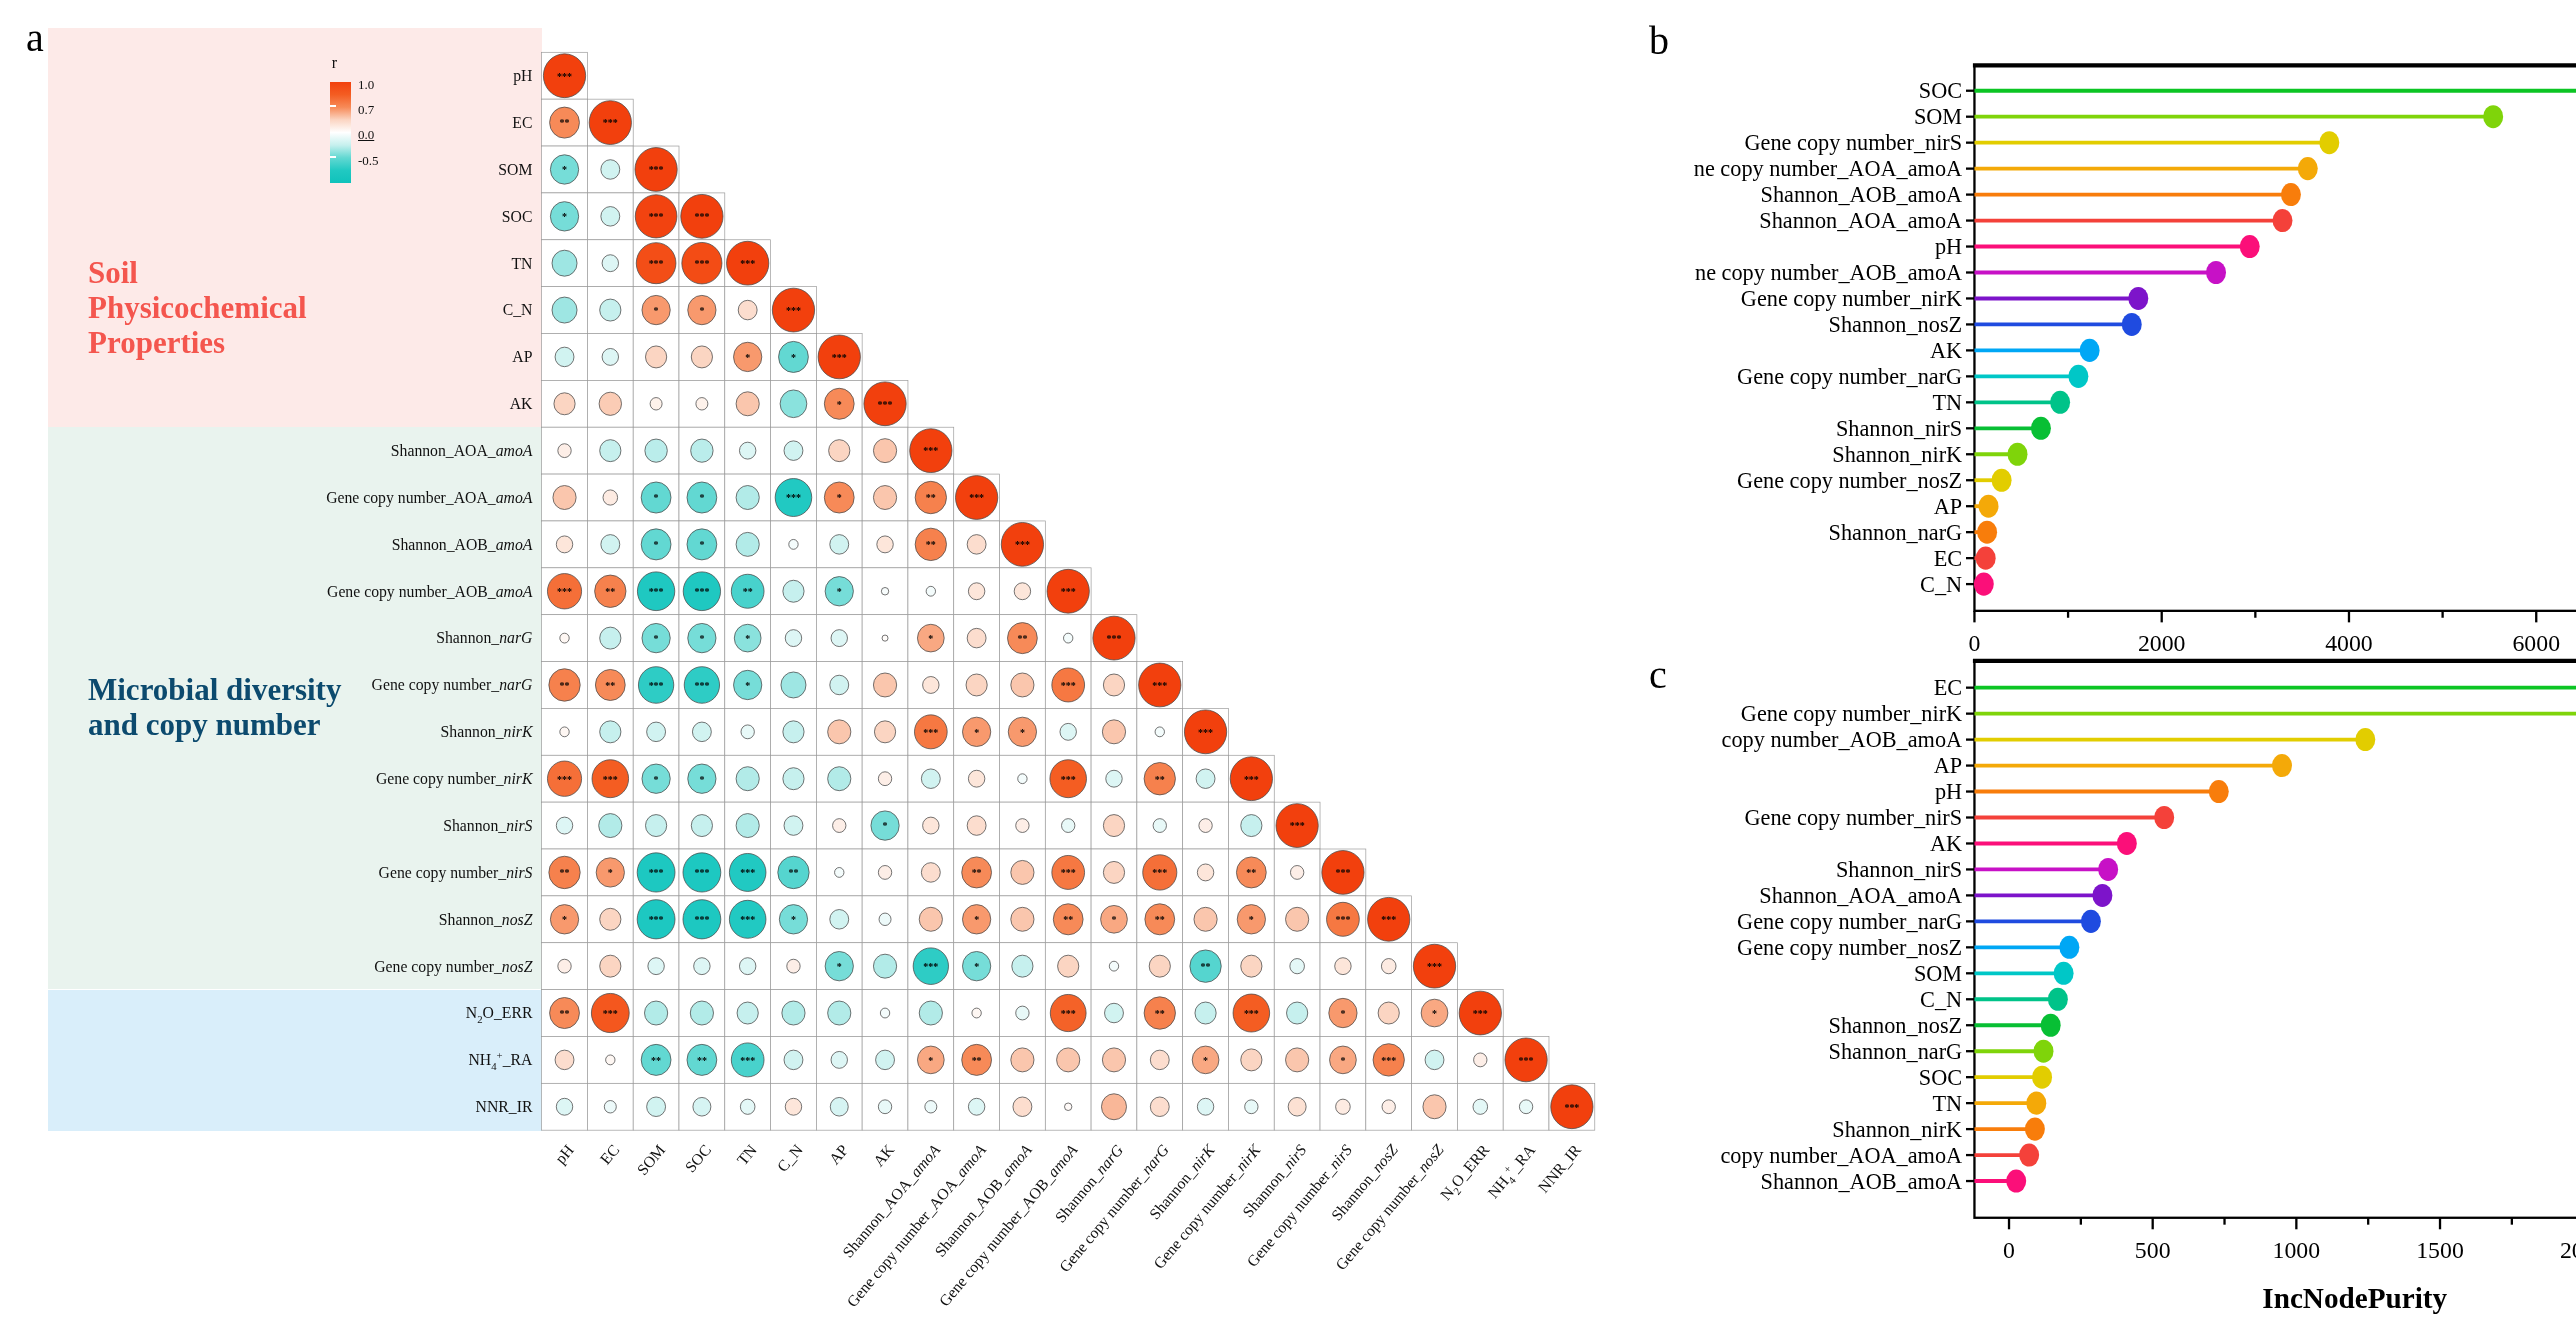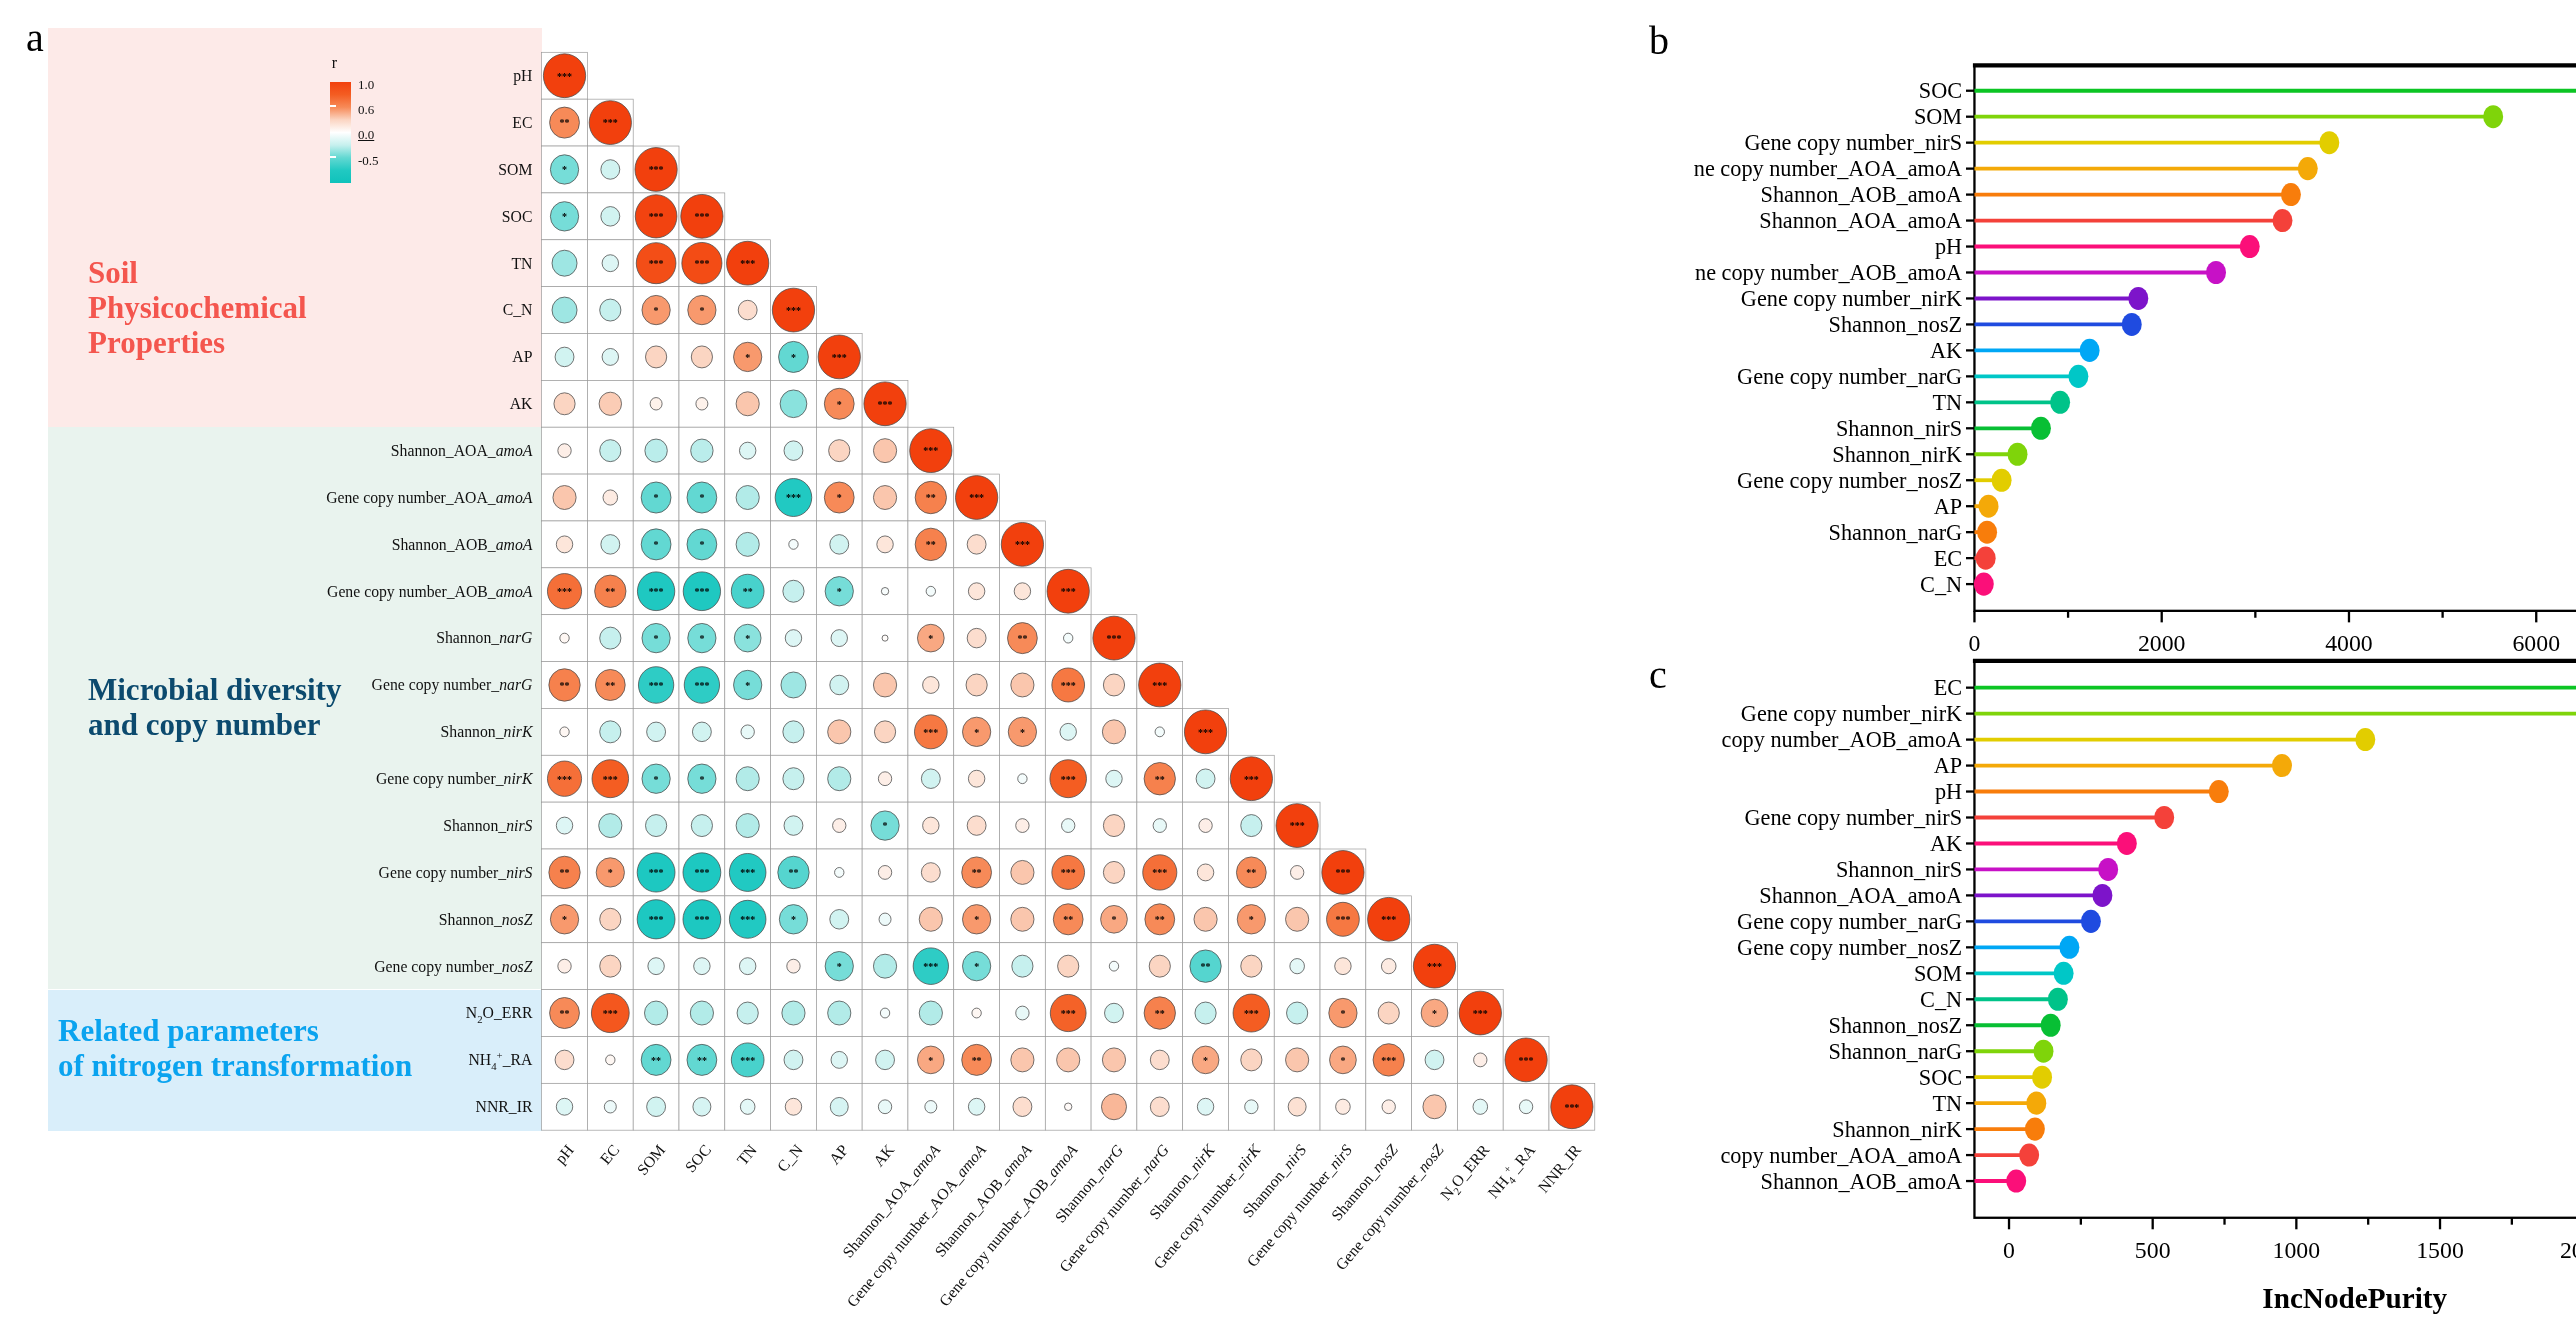--- a/index.html
+++ b/index.html
@@ -25,30 +25,28 @@
 
   <div class="band" style="top:28px;height:399px;background:#fdeae8;"></div>
   <div class="band" style="top:427px;height:562px;background:#e9f3ee;"></div>
   <div class="band" style="top:990px;height:141px;background:#d9eefa;"></div>
 
   <div class="group-title" style="left:88px;top:255px;color:#f4564e;">Soil
 Physicochemical
 Properties</div>
   <div class="group-title" style="left:88px;top:672px;color:#0c4a6e;">Microbial diversity
 and copy number</div>
-  <div class="group-title" style="left:58px;top:1013px;color:#0aa3ef;">Related parameters
-of nitrogen transformation</div>
 
   <div class="legend">
     <span class="legend-title">r</span>
     <div class="legend-bar"></div>
     <div class="legend-notch" style="top:51px;"></div>
     <div class="legend-notch" style="top:102px;"></div>
     <span class="legend-tick" style="top:31px;text-align:center;">1.0</span>
-    <span class="legend-tick" style="top:56px;">0.6</span>
+    <span class="legend-tick" style="top:56px;">0.7</span>
     <span class="legend-tick" style="top:81px;text-decoration:underline;">0.0</span>
     <span class="legend-tick" style="top:107px;">-0.5</span>
   </div>
 
   <div class="panel-letter" style="left:26px;top:14px;">a</div>
   <div class="panel-letter" style="left:1649px;top:17px;">b</div>
   <div class="panel-letter" style="left:1649px;top:651px;">c</div>
 
   <svg id="corr-svg" style="left:0;top:0;" width="1598" height="1330" viewBox="0 0 2080 1731">
       <rect x="705.0" y="68.0" width="59.6" height="61" fill="#ffffff" stroke="#9a9a9a" stroke-width="0.9"></rect>

